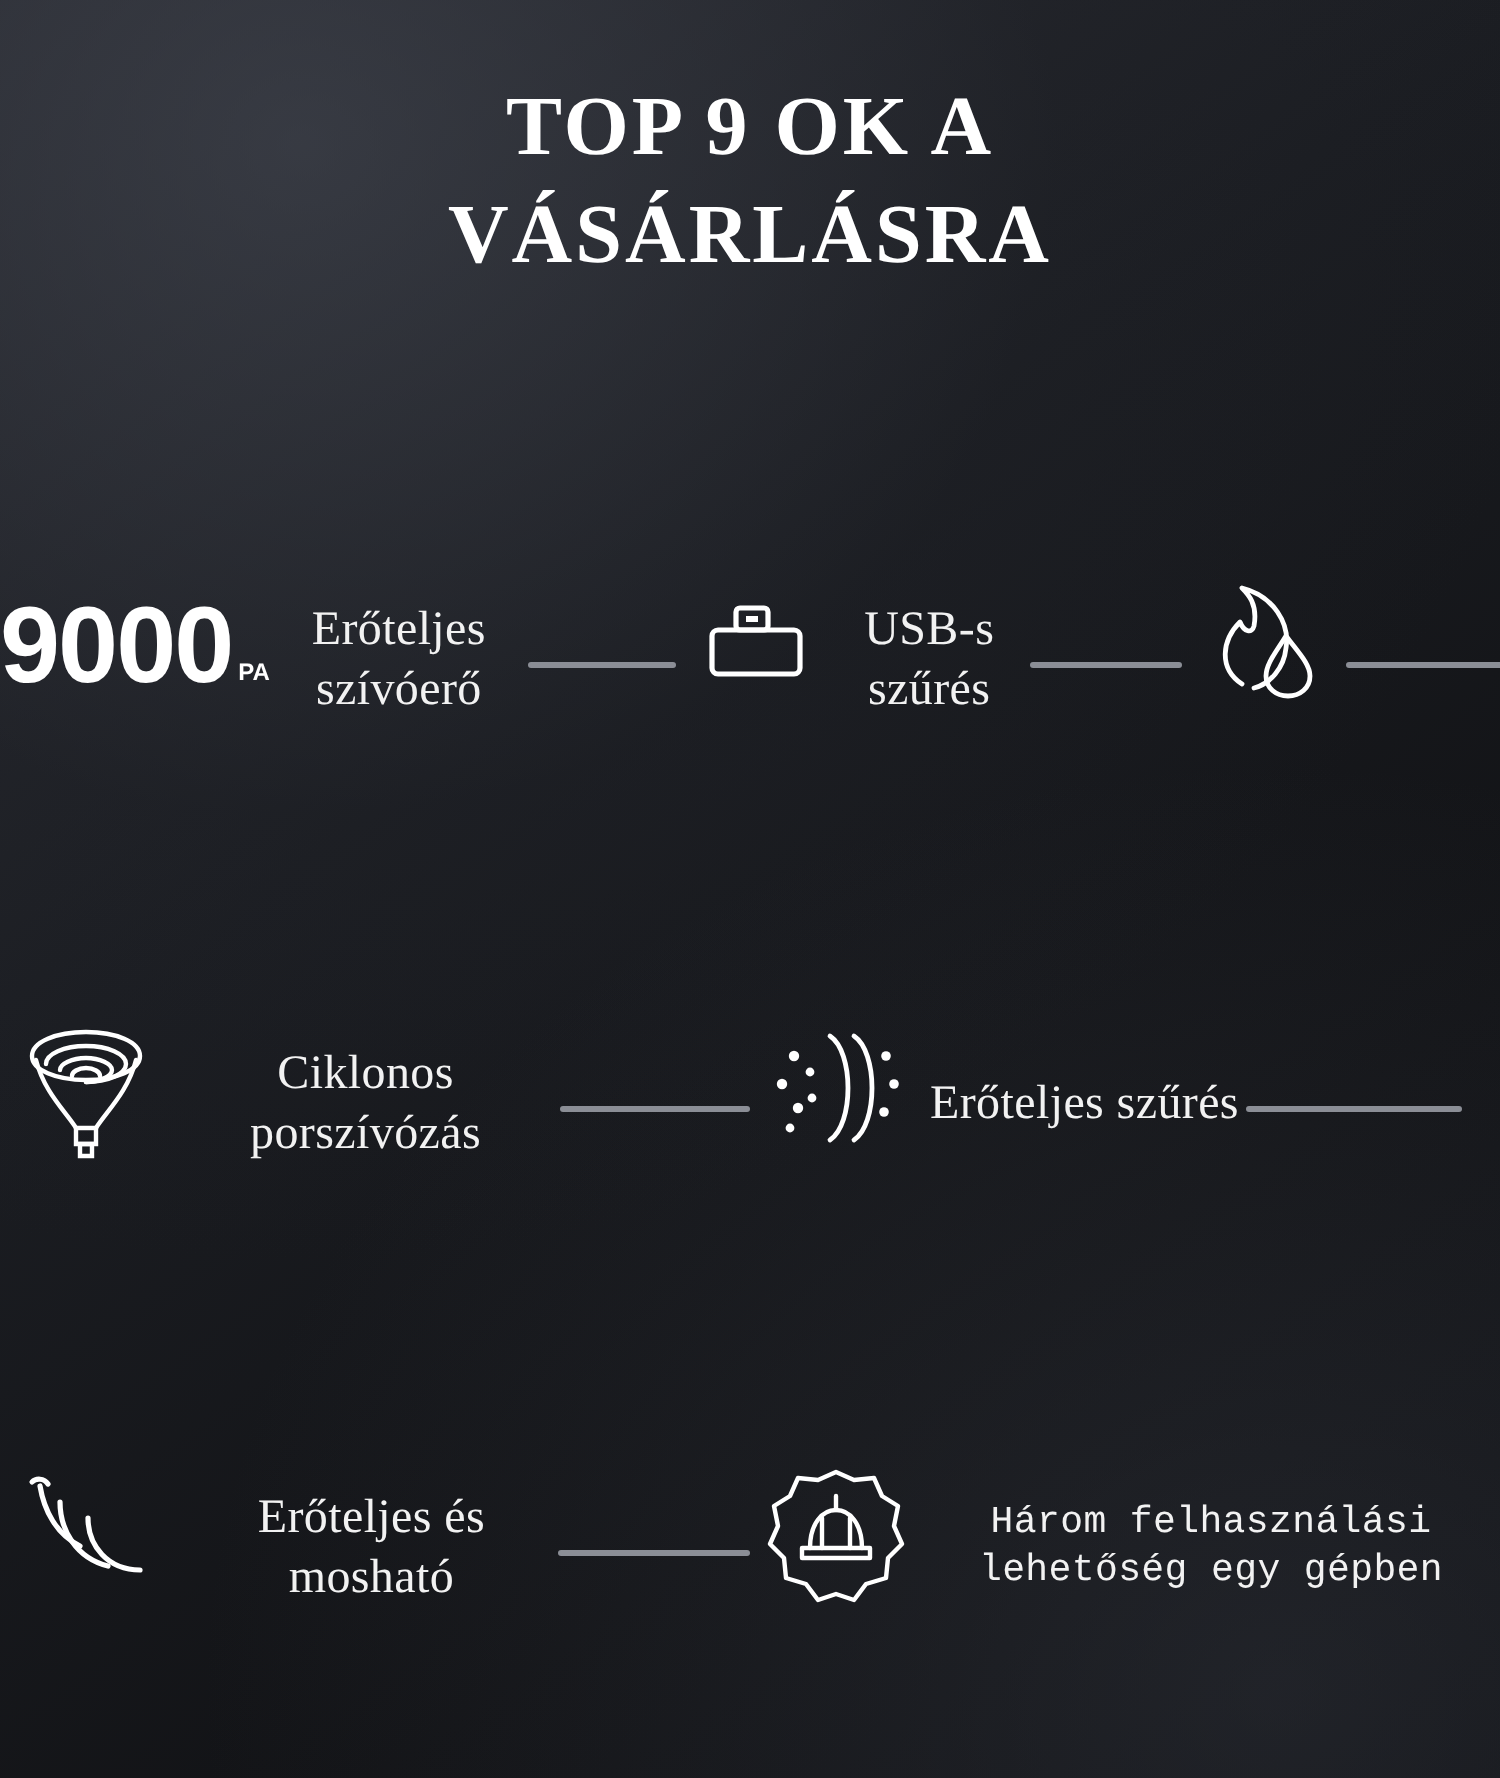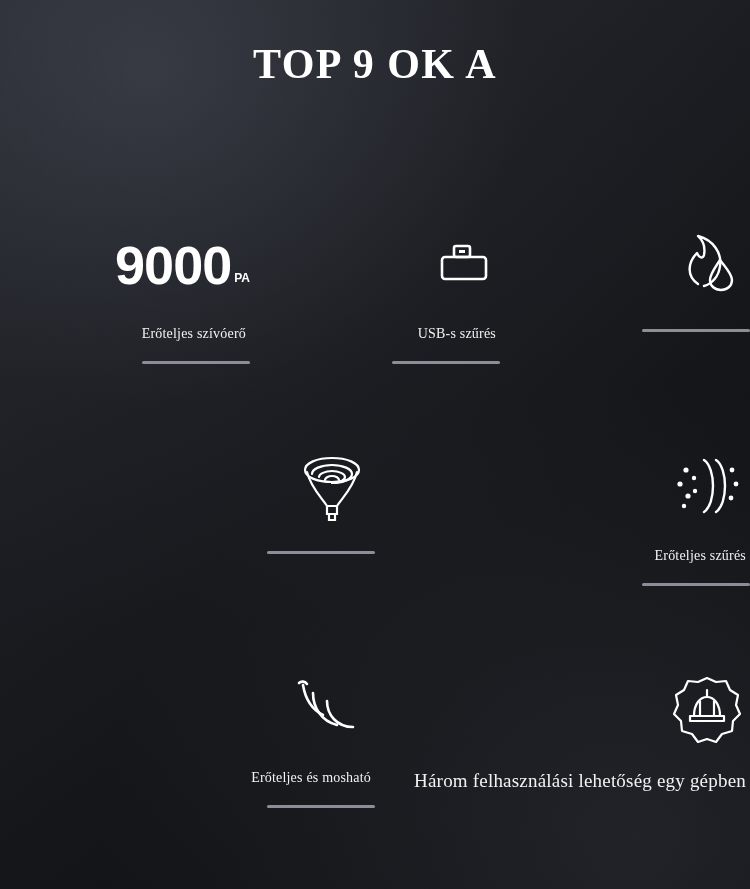--- a/index.html
+++ b/index.html
@@ -53,48 +53,49 @@
     flex-direction: column;
   }
   .row {
     display: flex;
     flex-direction: row;
     height: 222px;
   }
   .cell {
     flex: 1 1 33.333%;
     display: flex;
-    flex-direction: column;
-    align-items: flex-end;
+    flex-direction: row;
+    align-items: center;
     justify-content: flex-start;
     position: relative;
     padding-top: 14px;
     box-sizing: border-box;
   }
   .icon-wrap {
     height: 92px;
     display: flex;
     align-items: center;
     justify-content: center;
   }
   .icon-wrap svg {
     display: block;
   }
   .caption {
     margin-top: 14px;
     font-family: "Liberation Serif", serif;
-    font-size: 14px;
+    font-size: 24px;
     line-height: 1.25;
     text-align: center;
     color: #f2f2f2;
     padding: 0 4px;
     letter-spacing: 0.2px;
   }
   .caption.small {
     font-size: 19px;
+    font-family: Liberation Mono, monospace;
   }
   .underline {
     margin-top: 18px;
     width: 108px;
     height: 3px;
     background: #8b8e96;
     border-radius: 2px;
   }
   
   .pa-block {
@@ -121,20 +122,21 @@
 </style>
 </head>
 <body>
 
 <div class="bg-wash"></div>
 
 <div class="content">
 
   <div class="headline">
     <span class="line">TOP 9 OK A</span>
+    <span class="line">VÁSÁRLÁSRA</span>
   </div>
 
   <div class="grid">
 
     <div class="row">
 
       <div class="cell">
         <div class="icon-wrap">
           <div class="pa-block">
             <span class="pa-number">9000</span>
@@ -177,20 +179,21 @@
             <path d="M16 26 C16 19 28 14 43 14 C58 14 70 19 70 26 C70 33 58 38 43 38 C28 38 16 33 16 26 Z"></path>
             <path d="M23 30 C23 25 32 21 43 21 C54 21 63 25 63 30 C63 35 54 39 43 39"></path>
             <path d="M30 33 C30 30 36 27 43 27 C50 27 56 30 56 33 C56 36 50 39 43 39"></path>
             <path d="M36 36 C36 34 39 32 43 32 C47 32 50 34 50 36"></path>
             <path d="M18 28 C22 44 33 54 38 62"></path>
             <path d="M68 28 C64 44 53 54 48 62"></path>
             <path d="M38 62 L48 62 L48 70 L38 70 Z"></path>
             <path d="M40 70 L46 70 L46 76 L40 76 Z"></path>
           </svg>
         </div>
+        <div class="caption">Ciklonos porszívózás</div>
         <div class="underline"></div>
       </div>
 
 
       <div class="cell">
         <div class="icon-wrap">
           <svg width="86" height="82" viewBox="0 0 86 82" fill="none" stroke="#ffffff" stroke-width="2.4" stroke-linecap="round">
             <path d="M40 14 C52 22 52 58 40 66"></path>
             <path d="M52 14 C64 22 64 58 52 66"></path>
             <circle cx="22" cy="24" r="2.6" fill="#ffffff" stroke="none"></circle>

